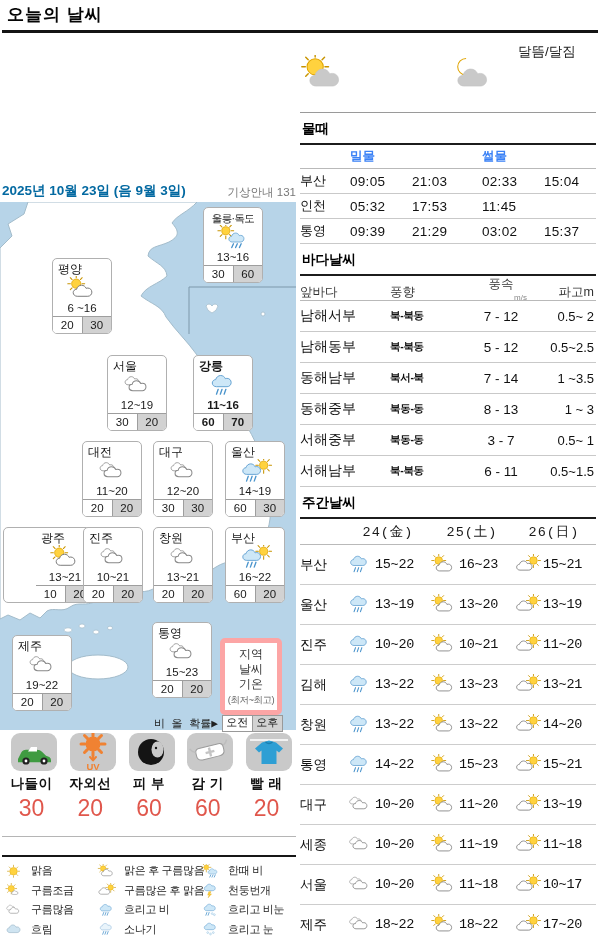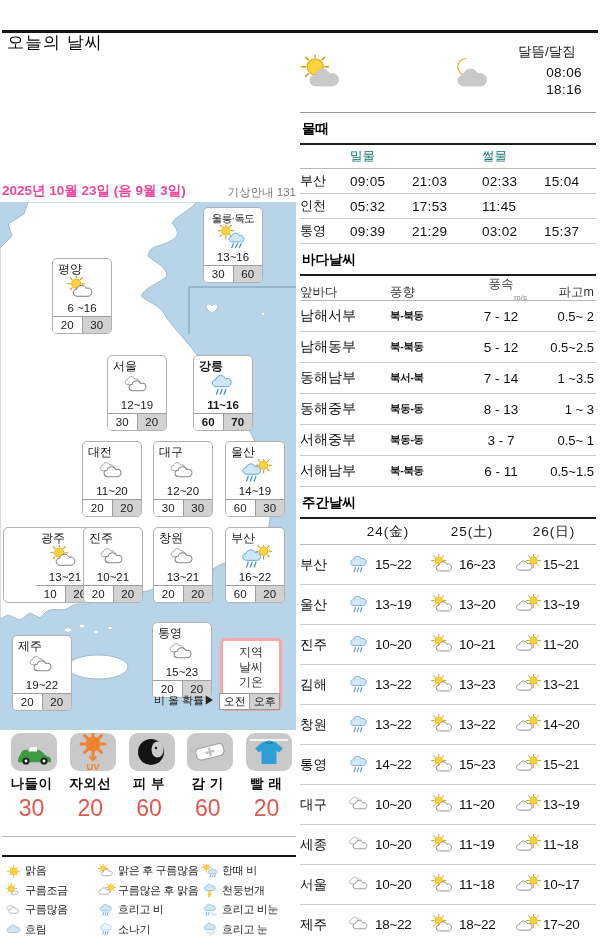--- a/index.html
+++ b/index.html
@@ -1,93 +1,93 @@
 <!DOCTYPE html>
 <html><head>
 <meta charset="utf-8">
 <style>
   html,body{margin:0;padding:0;}
   body{width:600px;height:944px;background:#fff;font-family:"Liberation Sans",sans-serif;color:#111;}
   .page{position:relative;width:600px;height:944px;background:#fff;overflow:hidden;}
 
   
-  .title{position:absolute;left:7px;top:3px;font-size:17px;font-weight:normal;letter-spacing:1px;color:#050505;margin-top:28px;}
+  .title{position:absolute;left:7px;top:3px;font-size:17px;font-weight:bold;letter-spacing:1px;color:#050505;}
   .title-rule{position:absolute;left:2px;top:30px;width:596px;border-top:3px solid #141414;}
 
   
   .right-col{position:absolute;left:300px;top:36px;width:296px;}
   .astro{display:flex;height:66px;padding-top:5px;}
   .astro-group{flex:1;display:flex;}
   .astro-icon{width:50px;padding-top:14px;}
   .astro-col{flex:1;}
   .astro-label{font-size:13.5px;color:#222;text-align:center;padding-top:2px;}
   .astro-times{font-size:13.5px;color:#101010;text-align:right;padding-right:14px;line-height:17px;margin-top:3px;letter-spacing:.4px;}
   .astro-div{border-top:1px solid #9a9a9a;margin-top:5px;}
 
   .sec-title{font-size:13.5px;font-weight:bold;color:#000000;padding:7px 0 5px 2px;}
   .sec-rule{border-top:2px solid #1c1c1c;}
 
   .tide-grid{display:grid;grid-template-columns:50px 62px 70px 62px 52px;align-items:center;}
-  .tide-head{height:23px;border-bottom:1px solid #b9b9b9;font-size:12.5px;color:#0f766e;}
+  .tide-head{height:23px;border-bottom:1px solid #b9b9b9;font-size:12.5px;color:#3b82f6;font-weight:bold;}
   .tide-row{height:24px;border-bottom:1px solid #c9c9c9;font-size:13.5px;color:#101010;letter-spacing:.3px;}
   .t-name{font-size:13px;letter-spacing:0;}
 
   .sea-grid{display:grid;grid-template-columns:76px 92px 66px 62px;align-items:center;}
   .sea-head{height:24px;border-bottom:1px solid #b9b9b9;font-size:12.5px;color:#333;}
   .sea-row{height:30px;border-bottom:1px solid #c9c9c9;}
   .sea-area{font-size:14px;color:#101010;}
   .sea-dir{font-size:10.5px;font-weight:bold;letter-spacing:-.3px;color:#101010;}
   .sea-speed{font-size:13.5px;text-align:center;color:#101010;}
   .sea-wave{font-size:13px;text-align:right;padding-right:2px;color:#101010;}
   .sea-head .sea-speed,.sea-head .sea-wave{font-size:12.5px;color:#333;}
   .unit{font-size:8px;color:#888;margin-left:1px;padding-left:38px;}
 
-  .week-grid{display:grid;grid-template-columns:46px 84px 84px 80px;align-items:center;}
+  .week-grid{display:grid;grid-template-columns:46px 84px 84px 80px;align-items:center;font-family:Liberation Mono, monospace;}
   .week-days{height:25px;border-bottom:1px solid #b9b9b9;font-size:13.5px;color:#1a1a1a;text-align:center;letter-spacing:1px;}
   .week-row{height:39px;border-bottom:1px solid #cdcdcd;}
   .wk-city{font-size:13.5px;color:#101010;}
   .wday{display:flex;align-items:center;gap:2px;}
   .wday .wic{width:27px;flex:none;display:flex;}
   .wday .wt{font-size:13.5px;color:#101010;letter-spacing:-.3px;}
 
   
   .date-bar{position:absolute;left:2px;top:182px;width:294px;border-bottom:3px solid #111;padding-bottom:3px;display:flex;justify-content:space-between;align-items:flex-end;}
-  .date-txt{font-size:13.5px;font-weight:bold;color:#ec4899;}
+  .date-txt{font-size:13.5px;font-weight:bold;color:#0369a1;}
   .date-info{font-size:11.5px;color:#777;}
   .map{position:absolute;left:0;top:202px;width:296px;height:528px;}
   .map svg.bg{position:absolute;left:0;top:0;}
   .mcard{position:absolute;width:58px;background:#fff;border:1px solid #b0b0b0;border-radius:5px;overflow:hidden;}
   .mname{font-size:12px;color:#151515;padding:3px 0 0 5px;line-height:14px;}
   .mname.small{font-size:10.5px;letter-spacing:-.6px;padding-left:3px;}
   .micon{height:25px;display:flex;justify-content:center;align-items:center;}
   .mtemp{font-size:11.5px;text-align:center;color:#1a1a1a;padding:1px 0 2px;}
   .mprob{display:flex;border-top:1px solid #9e9e9e;height:16px;line-height:16px;}
   .mprob .am{flex:1;text-align:center;font-size:11.5px;background:#fff;color:#1a1a1a;}
   .mprob .pm{flex:1;text-align:center;font-size:11.5px;background:#d2d2d2;border-left:1px solid #9e9e9e;color:#1a1a1a;}
 
   .map-key{position:absolute;left:220px;top:436px;width:62px;}
-  .mk-box{background:#fff;border:3px solid #fca5a5;border-radius:5px;text-align:center;padding:4px 0 3px;font-size:12px;color:#333;line-height:15px;}
+  .mk-box{background:#fff;border:5px solid #fca5a5;border-radius:5px;text-align:center;padding:4px 0 3px;font-size:12px;color:#333;line-height:15px;}
   .mk-min{font-size:9.5px;color:#666;letter-spacing:-.5px;}
-  .mk-prob{position:absolute;left:-66px;top:55px;display:flex;}
+  .mk-prob{position:absolute;left:-66px;top:77px;display:flex;align-items:center;font-family:Liberation Mono, monospace;}
   .mk-prob-label{font-size:11px;color:#222;margin-right:4px;white-space:nowrap;}
   .mk-cell{width:29px;height:15px;line-height:15px;border:1px solid #999;font-size:11px;text-align:center;background:#fff;color:#1a1a1a;}
   .mk-cell.pm{background:#d2d2d2;border-left:0;}
 
   
   .life-row{position:absolute;left:4px;top:733px;width:290px;display:flex;justify-content:space-between;}
   .life-item{width:55px;text-align:center;}
   .life-ic{width:60px;height:38px;margin:0 auto;}
   .life-label{font-size:13.5px;font-weight:bold;color:#111;margin-top:4px;letter-spacing:.5px;white-space:nowrap;}
   .life-val{font-size:23px;margin-top:2px;}
   .life-div{position:absolute;left:2px;top:836px;width:294px;border-top:1px solid #b5b5b5;}
   .legend-rule{position:absolute;left:2px;top:855px;width:294px;border-top:2.5px solid #161616;}
 
   
   .legend{position:absolute;left:4px;top:861px;width:292px;display:grid;grid-template-rows:repeat(4,19.5px);grid-template-columns:93px 104px 95px;grid-auto-flow:column;align-items:center;}
-  .lg-item{display:flex;align-items:center;gap:2px;}
+  .lg-item{display:flex;align-items:center;gap:8px;}
   .lg-ic{width:19px;flex:none;display:flex;}
   .lg-label{font-size:11px;color:#1a1a1a;white-space:nowrap;letter-spacing:-.3px;}
 </style>
 </head>
 <body>
 
 <div class="page">
   <div class="title">오늘의 날씨</div>
   <div class="title-rule"></div>
 
@@ -611,24 +611,20 @@
               <path d="M6,15 C3.2,15 1,13 1,10.5 C1,8.2 2.8,6.4 5.2,6.3 C5.8,3.5 8.3,1.3 11.3,1.3 C13.9,1.3 16.1,2.9 17,5.2 C17.7,4.9 18.4,4.8 19.1,4.8 C21.9,4.8 24.1,7 24.1,9.9 C24.1,12.7 21.9,15 19.1,15 Z" transform="translate(6,9.5) scale(0.95)" fill="#c9c9c9" stroke="#c2c2c2" stroke-width="0.5" stroke-linejoin="round"></path>
             </svg></span>
       </div>
       <div class="astro-group">
         <span class="astro-icon"><svg width="46" height="34" viewBox="0 0 34 26">
               <path d="M 13.24 2.5999999999999996 A 6.4 6.4 0 1 0 13.24 15.4 A 4.608 4.608 0 1 1 13.24 2.5999999999999996 Z" fill="#ffd23e" stroke="#e0a400" stroke-width="0.8"></path>
               <path d="M6,15 C3.2,15 1,13 1,10.5 C1,8.2 2.8,6.4 5.2,6.3 C5.8,3.5 8.3,1.3 11.3,1.3 C13.9,1.3 16.1,2.9 17,5.2 C17.7,4.9 18.4,4.8 19.1,4.8 C21.9,4.8 24.1,7 24.1,9.9 C24.1,12.7 21.9,15 19.1,15 Z" transform="translate(6,9.5) scale(0.95)" fill="#c9c9c9" stroke="#c2c2c2" stroke-width="0.5" stroke-linejoin="round"></path>
             </svg></span>
         <div class="astro-col">
           <div class="astro-label">달뜸/달짐</div>
-          <div class="astro-times">
-            <div>08:06</div>
-            <div>18:16</div>
-          </div>
         </div>
       </div>
     </div>
     <div class="astro-div"></div>
 
     <div>
       <div class="sec-title">물때</div>
       <div class="sec-rule"></div>
       <div class="tide-grid tide-head">
         <div></div>

